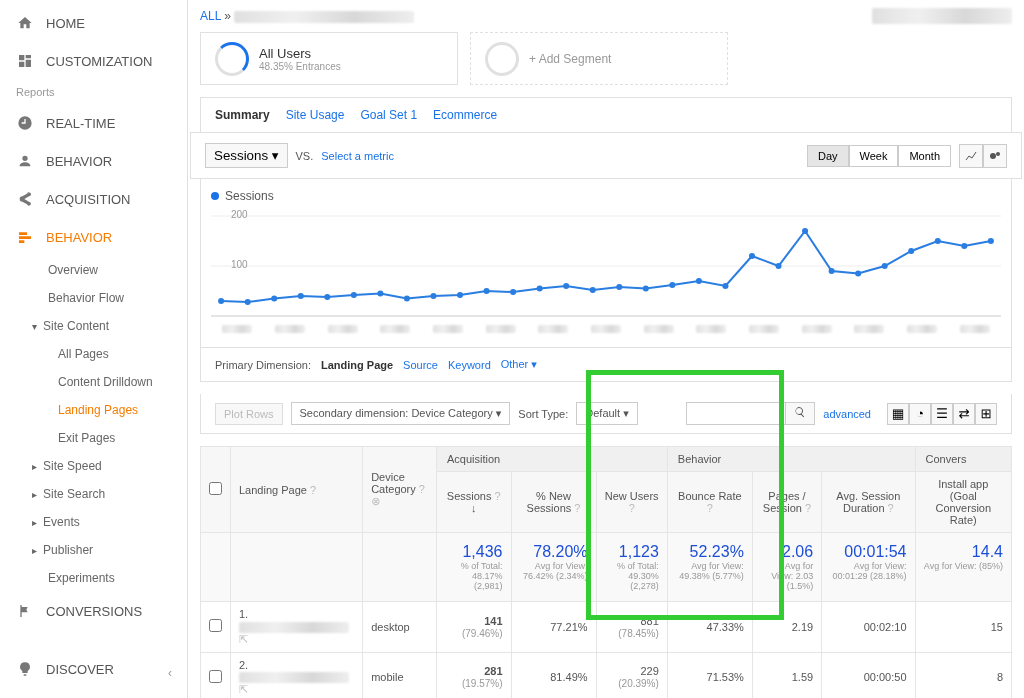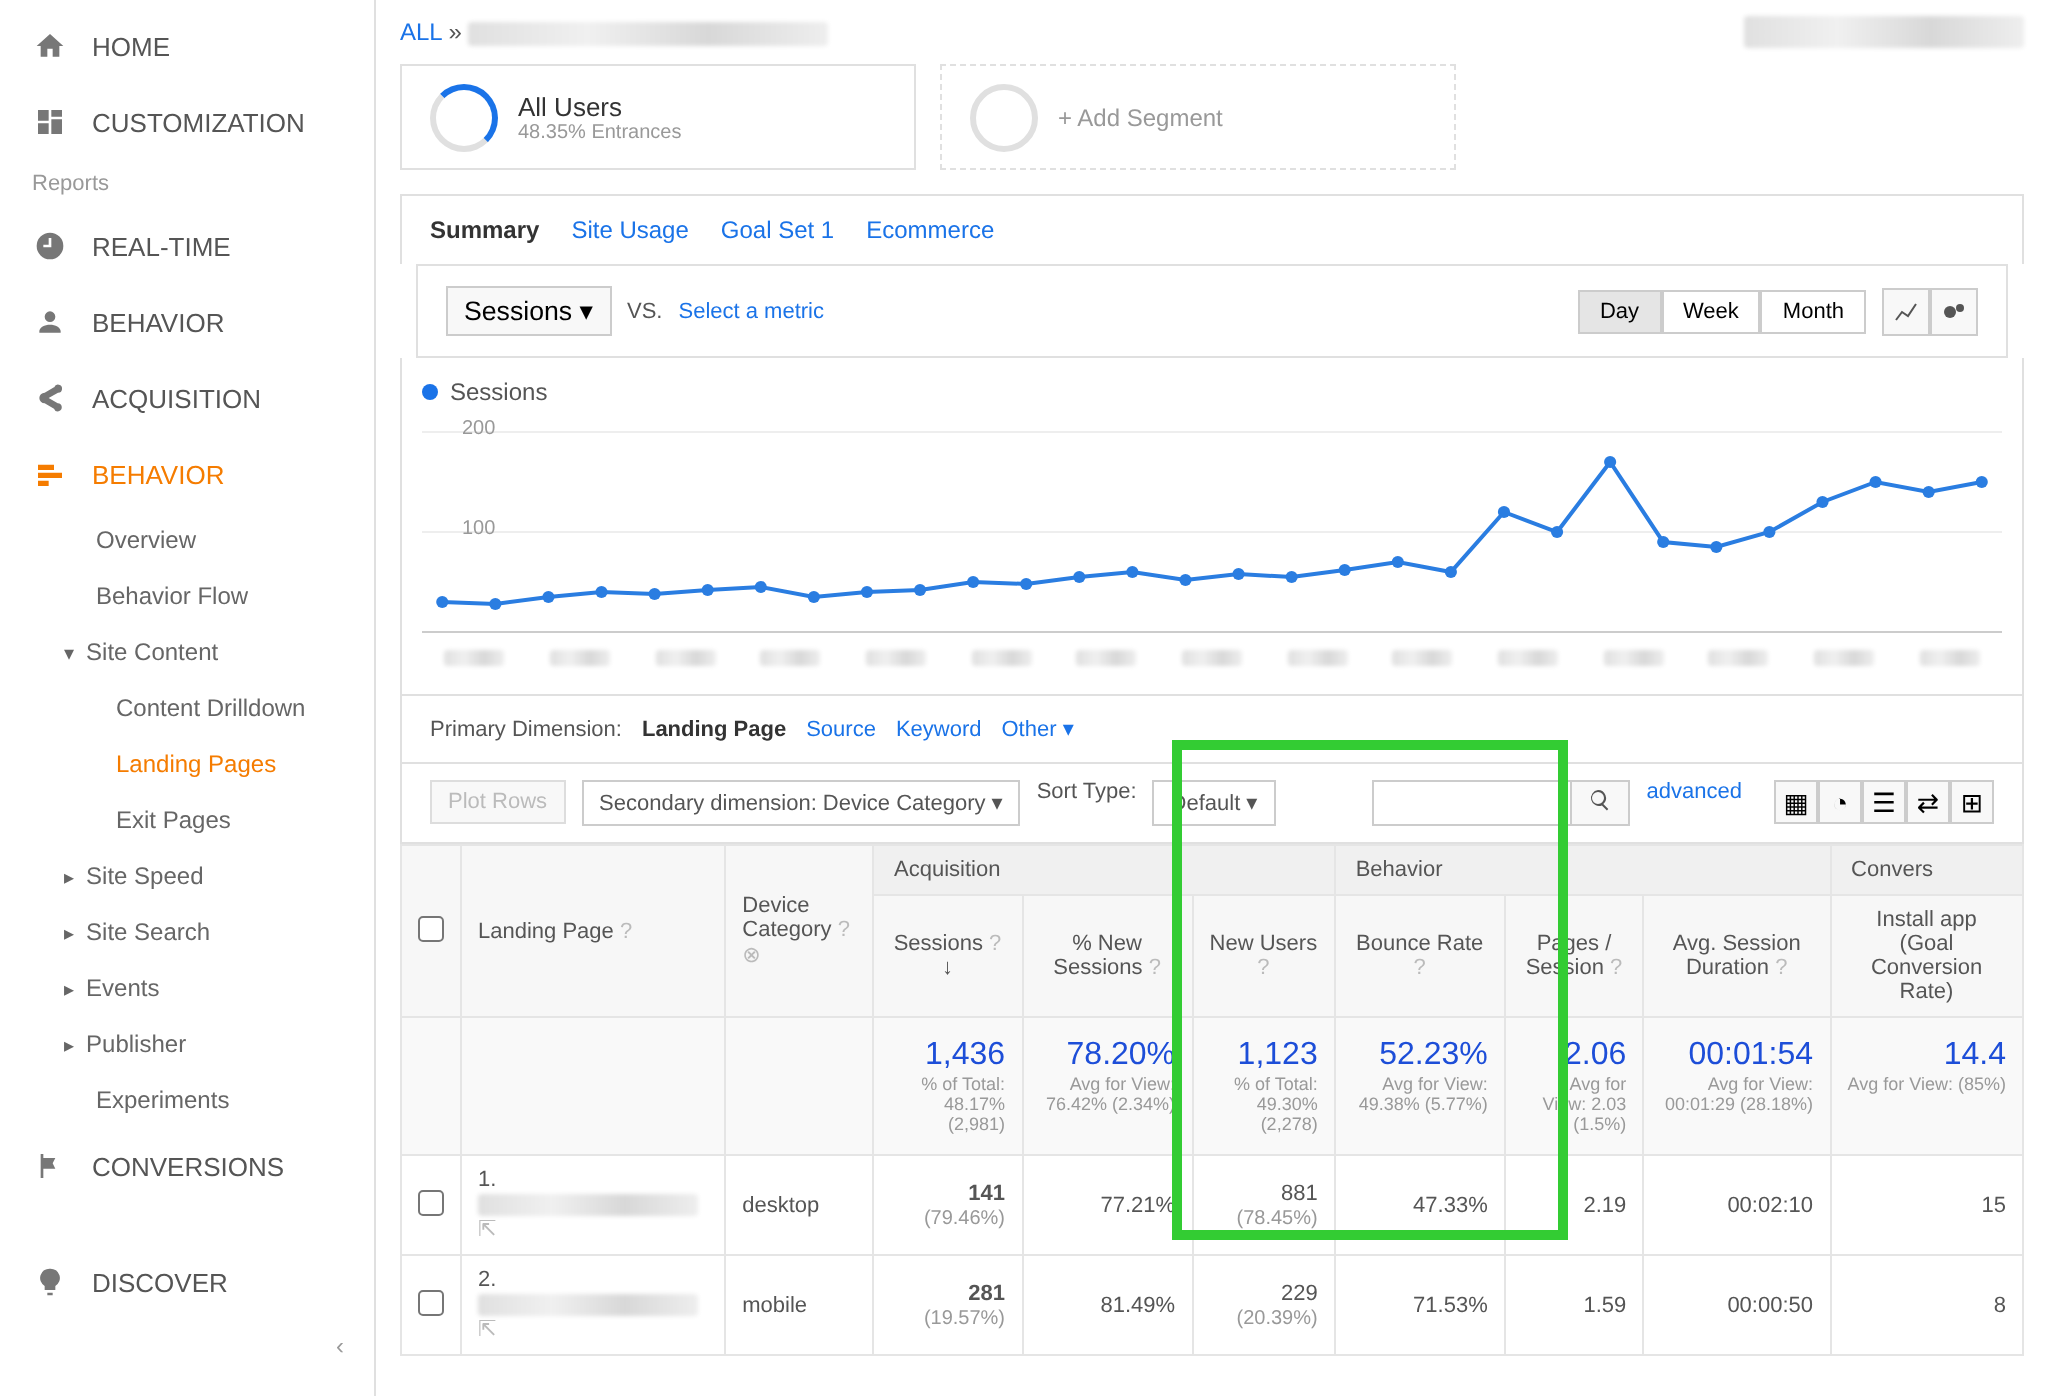--- a/index.html
+++ b/index.html
@@ -33,21 +33,21 @@
 
 
 .tabs { display: flex; border: 1px solid #e0e0e0; border-bottom: none; margin: 0 12px; }
 .tab { padding: 8px 14px; font-size: 12px; cursor: pointer; color: #1a73e8; }
 .tab.active { background: #fff; color: #333; font-weight: bold; border: 1px solid #e0e0e0; border-bottom-color: #fff; margin: -1px 0 -1px -1px; }
 .subtabs { display: flex; gap: 16px; padding: 10px 14px; border: 1px solid #e0e0e0; border-bottom: none; margin: 0 12px; font-size: 12px; }
 .subtabs span { color: #1a73e8; cursor: pointer; }
 .subtabs span.active { color: #333; font-weight: bold; }
 
 
-.chart-controls { display: flex; justify-content: space-between; align-items: center; padding: 10px 14px; border: 1px solid #e0e0e0; margin: 0 20px; }
+.chart-controls { display: flex; justify-content: space-between; align-items: center; padding: 10px 14px; border: 1px solid #e0e0e0; margin: 0 2px; }
 .metric-select { display: flex; align-items: center; gap: 8px; font-size: 11px; }
 .metric-btn { border: 1px solid #ccc; padding: 4px 8px; background: #f8f8f8; cursor: pointer; }
 .time-toggle { display: flex; }
 .time-btn { border: 1px solid #ccc; padding: 4px 10px; font-size: 11px; cursor: pointer; background: #fff; }
 .time-btn.active { background: #e5e5e5; font-weight: normal; }
 .view-icons { display: flex; margin-left: 8px; }
 .view-icons button { width: 24px; height: 24px; border: 1px solid #ccc; background: #f8f8f8; cursor: pointer; display: flex; align-items: center; justify-content: center; }
 
 
 .chart-area { border: 1px solid #e0e0e0; border-top: none; margin: 0 12px; padding: 10px; position: relative; }
@@ -57,21 +57,21 @@
 svg.line-chart { width: 100%; height: 100%; }
 .x-ticks { display: flex; justify-content: space-around; padding: 4px 0; }
 .x-tick { width: 30px; height: 8px; }
 
 
 .dimension-row { padding: 10px 14px; font-size: 11px; border: 1px solid #e0e0e0; border-top: none; margin: 0 12px; display: flex; gap: 10px; align-items: center; }
 .dimension-row a { color: #1a73e8; }
 .dimension-row .bold { color: #333; font-weight: bold; }
 
 
-.table-controls { padding: 8px 14px; border: 1px solid #e0e0e0; border-top: none; margin: 0 12px; display: flex; align-items: flex-start; gap: 8px; font-size: 11px; }
+.table-controls { padding: 8px 14px; border: 1px solid #e0e0e0; border-top: none; margin: 12px 12px; display: flex; align-items: center; gap: 8px; font-size: 11px; }
 .btn-disabled { border: 1px solid #ddd; padding: 4px 8px; color: #bbb; background: #f8f8f8; }
 .sec-dim { border: 1px solid #ccc; padding: 4px 8px; background: #fff; }
 .search-box { margin-left: auto; display: flex; }
 .search-box input { border: 1px solid #ccc; padding: 3px 6px; width: 100px; }
 .search-box button { border: 1px solid #ccc; border-left: none; padding: 3px 8px; background: #f8f8f8; }
 .table-view-icons { display: flex; margin-left: 8px; }
 .table-view-icons button { width: 22px; height: 22px; border: 1px solid #ccc; background: #f8f8f8; display: flex; align-items: center; justify-content: center; }
 
 
 .data-table { margin: 0 12px; border: 1px solid #e0e0e0; border-top: none; font-size: 11px; border-collapse: collapse; width: calc(100% - 24px); }
@@ -136,20 +136,21 @@
       <span class="icon">
           <svg viewBox="0 0 24 24" width="16" height="16" fill="#f57c00">
             <path d="M3 5h12v4H3zm0 6h18v4H3zm0 6h8v4H3z"></path>
           </svg>
         </span>
       <span>BEHAVIOR</span>
     </div>
     <div class="sub-item">Overview</div>
     <div class="sub-item">Behavior Flow</div>
     <div class="sub-item expanded">Site Content</div>
+    <div class="sub-item" style="padding-left:58px">All Pages</div>
     <div class="sub-item" style="padding-left:58px">Content Drilldown</div>
     <div class="sub-item active" style="padding-left:58px">Landing Pages</div>
     <div class="sub-item" style="padding-left:58px">Exit Pages</div>
     <div class="sub-item collapsed">Site Speed</div>
     <div class="sub-item collapsed">Site Search</div>
     <div class="sub-item collapsed">Events</div>
     <div class="sub-item collapsed">Publisher</div>
     <div class="sub-item">Experiments</div>
     <div class="nav-item">
       <span class="icon">

